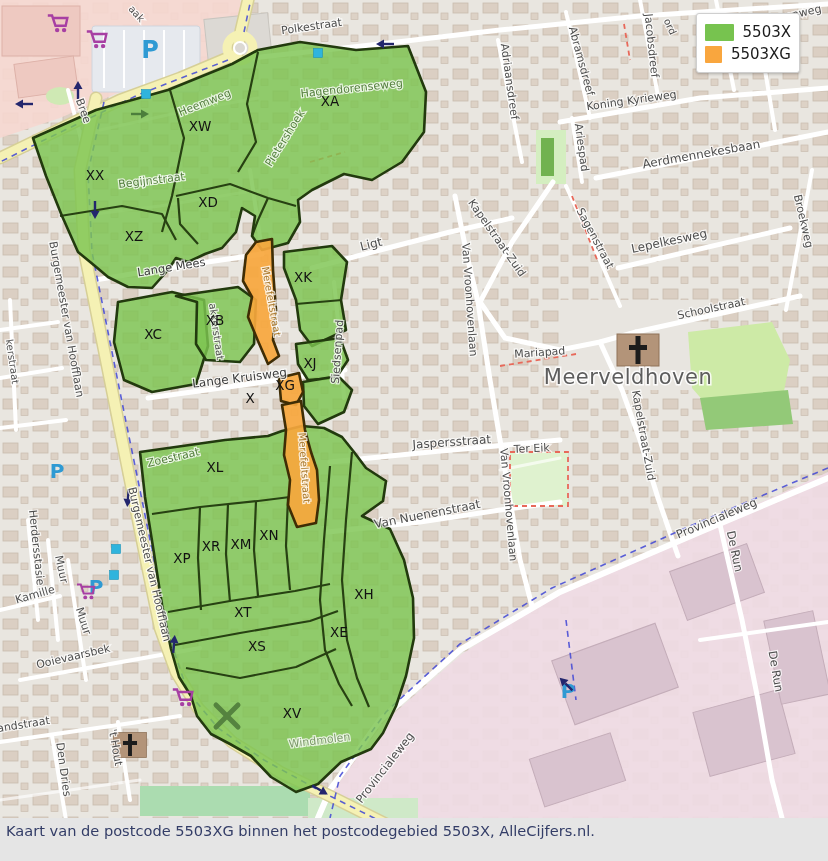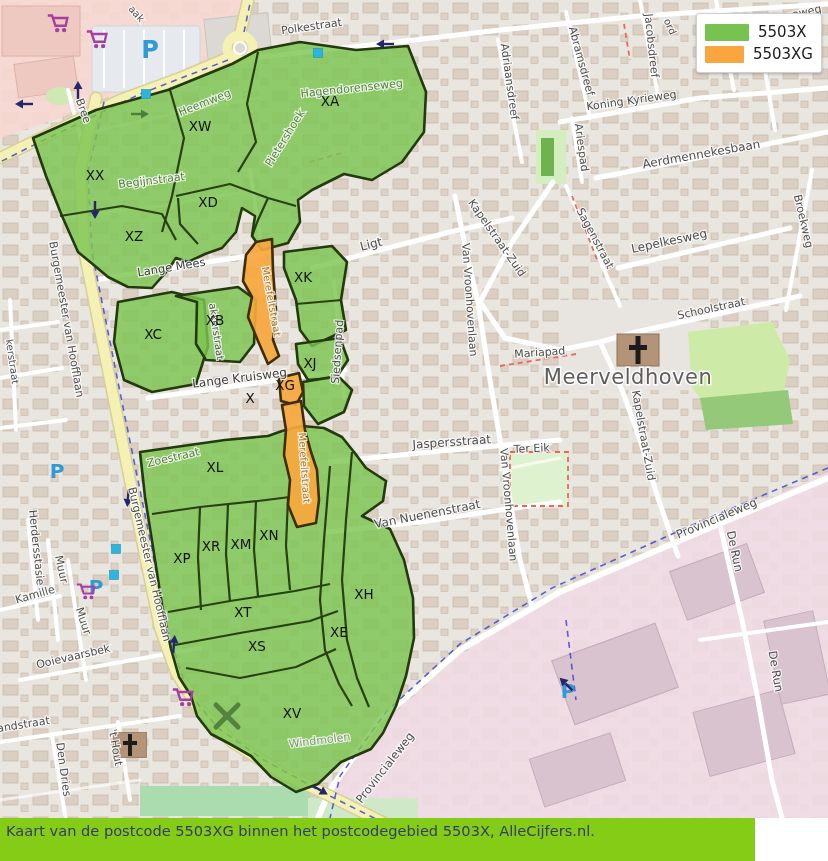--- a/index.html
+++ b/index.html
@@ -3,27 +3,27 @@
 <meta charset="utf-8">
 <style>
   html,body{margin:0;padding:0;background:#fff;width:828px;height:861px;overflow:hidden;
     font-family:"DejaVu Sans",sans-serif;}
   #stage{position:relative;width:828px;height:861px;}
   #map-svg{display:block;position:absolute;left:0;top:0;}
   .st{paint-order:stroke;stroke:rgba(255,255,255,.78);stroke-width:2.4px;fill:#4e4e4e;}
   .rg{fill:#121212;font-size:13.5px;}
   .place{paint-order:stroke;stroke:rgba(255,255,255,.85);stroke-width:3px;fill:#5d5d5d;
     font-size:21px;letter-spacing:.5px;}
-  #legend{position:absolute;left:696px;top:13px;width:126px;background:#fff;
+  #legend{position:absolute;left:696px;top:13px;width:104px;background:#fff;
     border:1px solid #cfcfcf;border-radius:3px;box-shadow:0 1px 3px rgba(0,0,0,.25);
     padding:7px 8px;box-sizing:border-box;z-index:5;}
   .legend-row{display:flex;align-items:center;gap:9px;height:22px;}
   .legend-swatch{width:44px;height:17px;display:inline-block;border-radius:1px;}
   .legend-label{font-size:15px;color:#1c1c1c;}
-  #caption{position:absolute;left:0;top:818px;width:755px;height:43px;background:#84cc16;
+  #caption{position:absolute;left:0;top:818px;width:828px;height:43px;background:#e5e5e5;
     color:#333d67;font-size:14.6px;line-height:19px;padding:3px 0 0 6px;box-sizing:border-box;}
 </style>
 </head>
 <body>
 
 <div id="stage">
 
 <svg id="map-svg" width="828" height="818" viewBox="0 0 828 818" xmlns="http://www.w3.org/2000/svg">
   <defs>
     <pattern id="blds" width="30" height="22" patternUnits="userSpaceOnUse">

